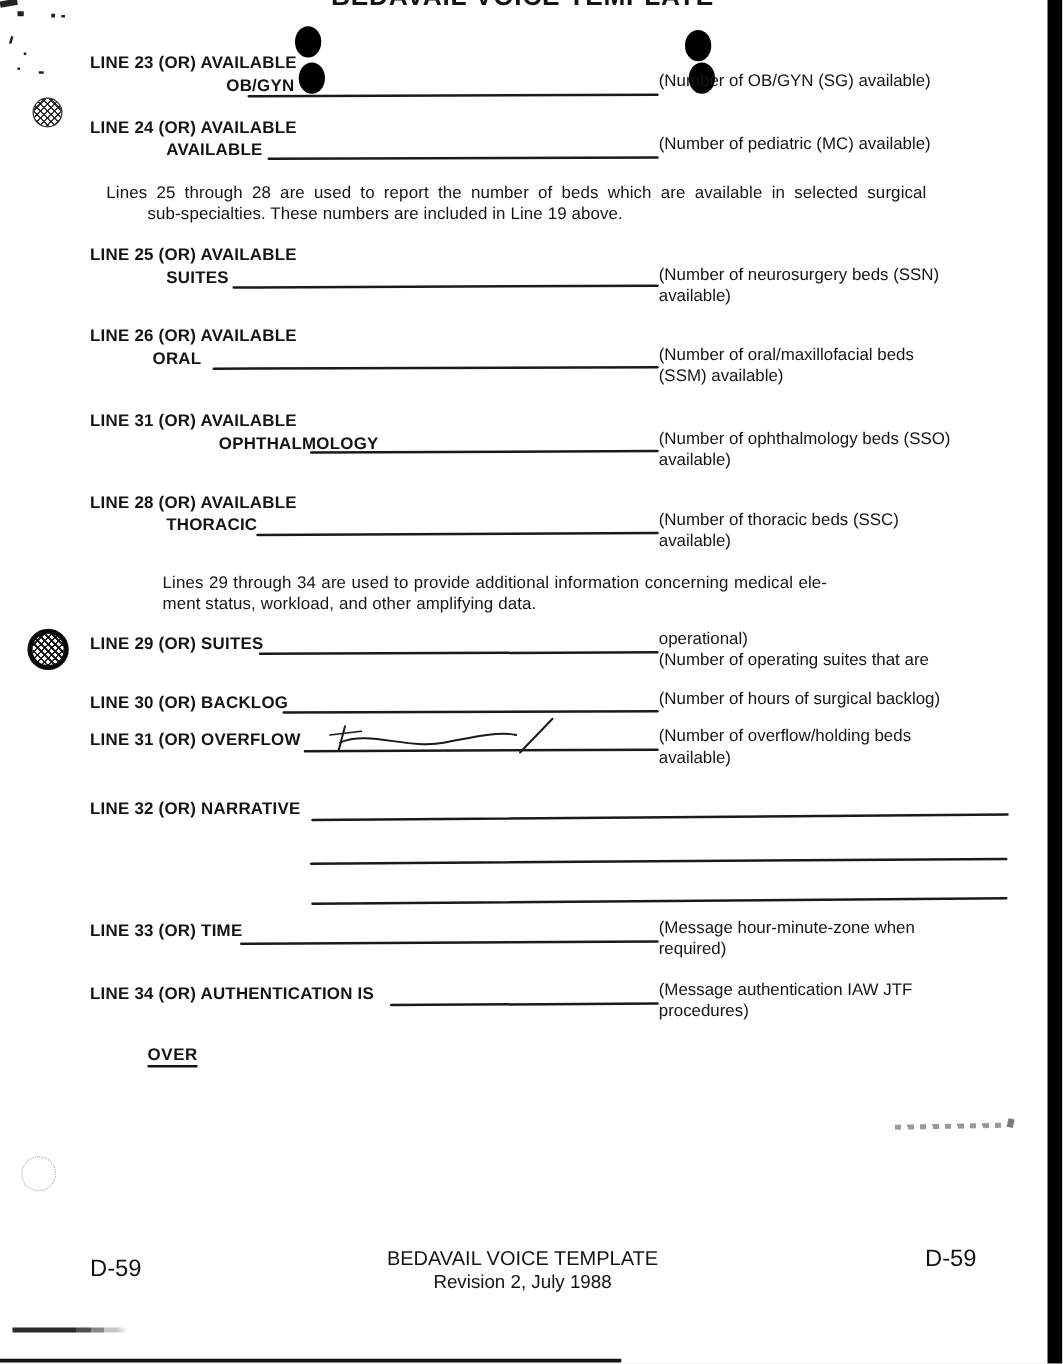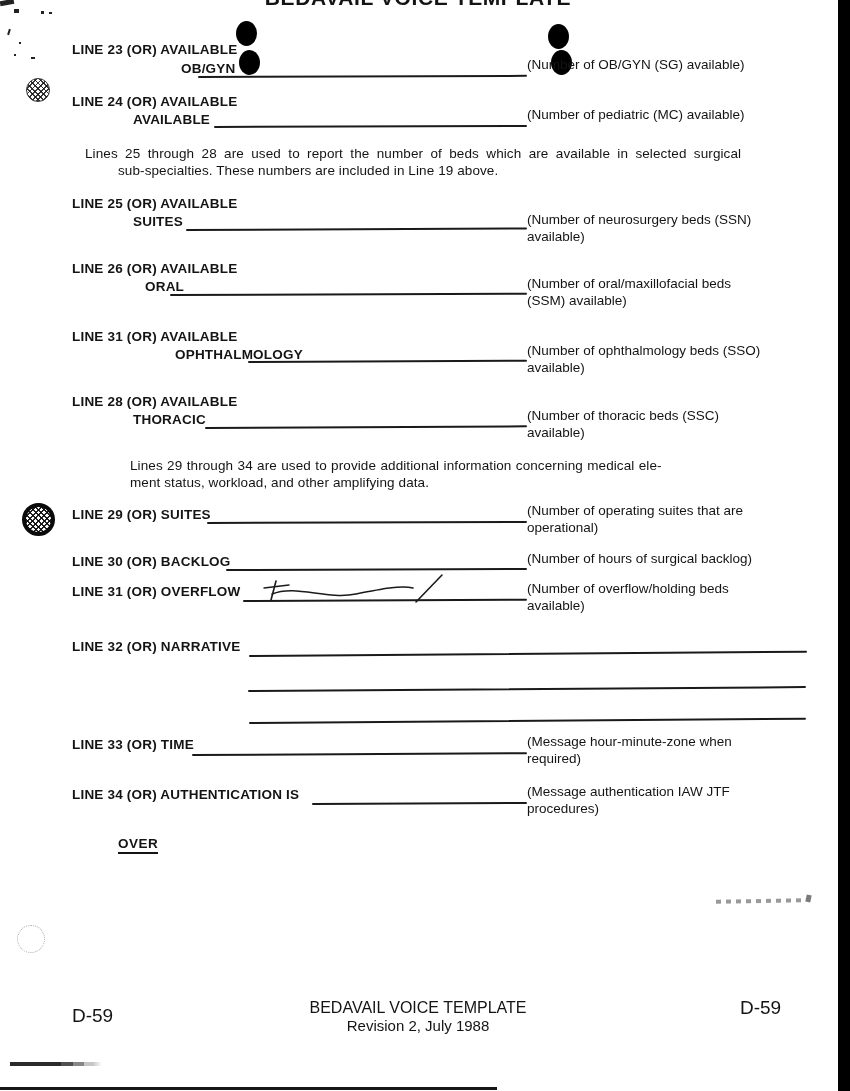--- a/index.html
+++ b/index.html
@@ -114,21 +114,21 @@
 
   <div class="lbl" style="left:72px; top:196px;">LINE 25 (OR) AVAILABLE</div>
   <div class="lbl" style="left:133px; top:214px;">SUITES</div>
   <div class="fill" style="left:186px; top:229px; width:341px; transform:rotate(-0.25deg);"></div>
   <div class="desc" style="top:212px;">
     <div>(Number of neurosurgery beds (SSN)</div>
     <div>available)</div>
   </div>
 
   <div class="lbl" style="left:72px; top:261px;">LINE 26 (OR) AVAILABLE</div>
-  <div class="lbl" style="left:145px; top:279px;">ORAL</div>
+  <div class="lbl" style="left:122px; top:279px;">ORAL</div>
   <div class="fill" style="left:170px; top:294px; width:357px; transform:rotate(-0.2deg);"></div>
   <div class="desc" style="top:276px;">
     <div>(Number of oral/maxillofacial beds</div>
     <div>(SSM) available)</div>
   </div>
 
   <div class="lbl" style="left:72px; top:329px;">LINE 31 (OR) AVAILABLE</div>
   <div class="lbl" style="left:133px; top:347px;margin-left:42px;">OPHTHALMOLOGY</div>
   <div class="fill" style="left:248px; top:361px; width:279px; transform:rotate(-0.25deg);"></div>
   <div class="desc" style="top:343px;">
@@ -143,22 +143,22 @@
     <div>(Number of thoracic beds (SSC)</div>
     <div>available)</div>
   </div>
 
   <div class="para" style="left:130px; top:458px; word-spacing:0.5px;">Lines 29 through 34 are used to provide additional information concerning medical ele-</div>
   <div class="para" style="left:130px; top:475px;">ment status, workload, and other amplifying data.</div>
 
   <div class="lbl" style="left:72px; top:507px;">LINE 29 (OR) SUITES</div>
   <div class="fill" style="left:207px; top:522px; width:320px; transform:rotate(-0.2deg);"></div>
   <div class="desc" style="top:503px;">
+    <div>operational)</div>
     <div>(Number of operating suites that are</div>
-    <div>operational)</div>
   </div>
 
   <div class="lbl" style="left:72px; top:554px;">LINE 30 (OR) BACKLOG</div>
   <div class="fill" style="left:226px; top:569px; width:301px; transform:rotate(-0.2deg);"></div>
   <div class="desc" style="top:551px;">
     <div>(Number of hours of surgical backlog)</div>
     <div></div>
   </div>
 
   <div class="lbl" style="left:72px; top:584px;text-align:right;">LINE 31 (OR) OVERFLOW</div>

